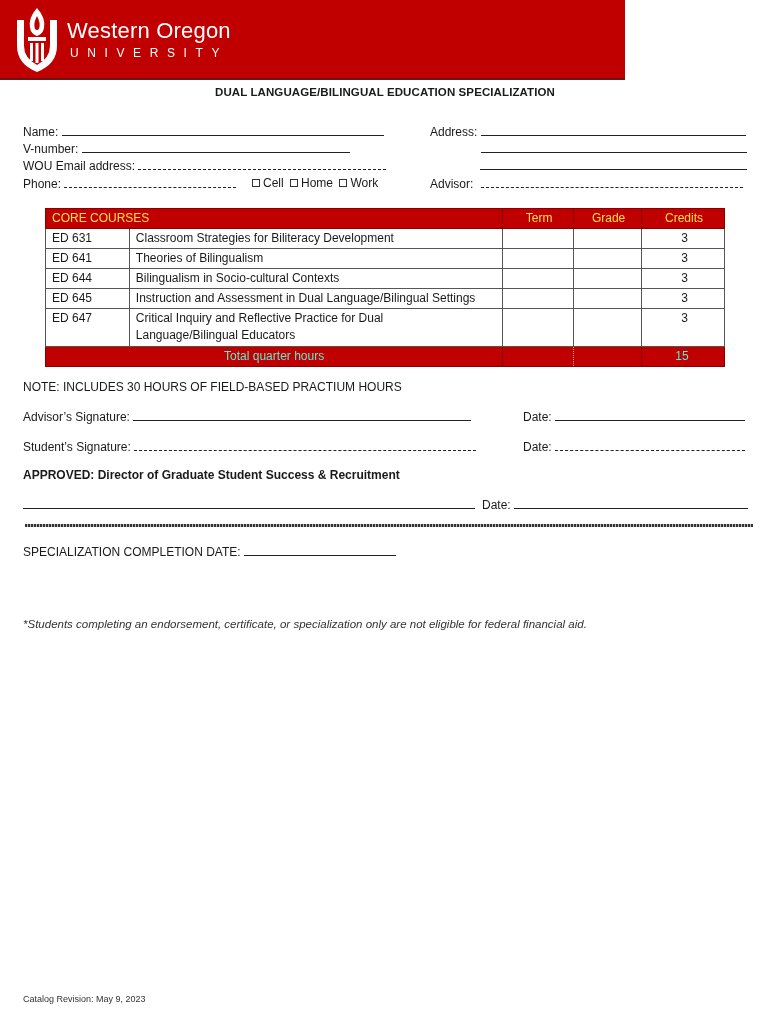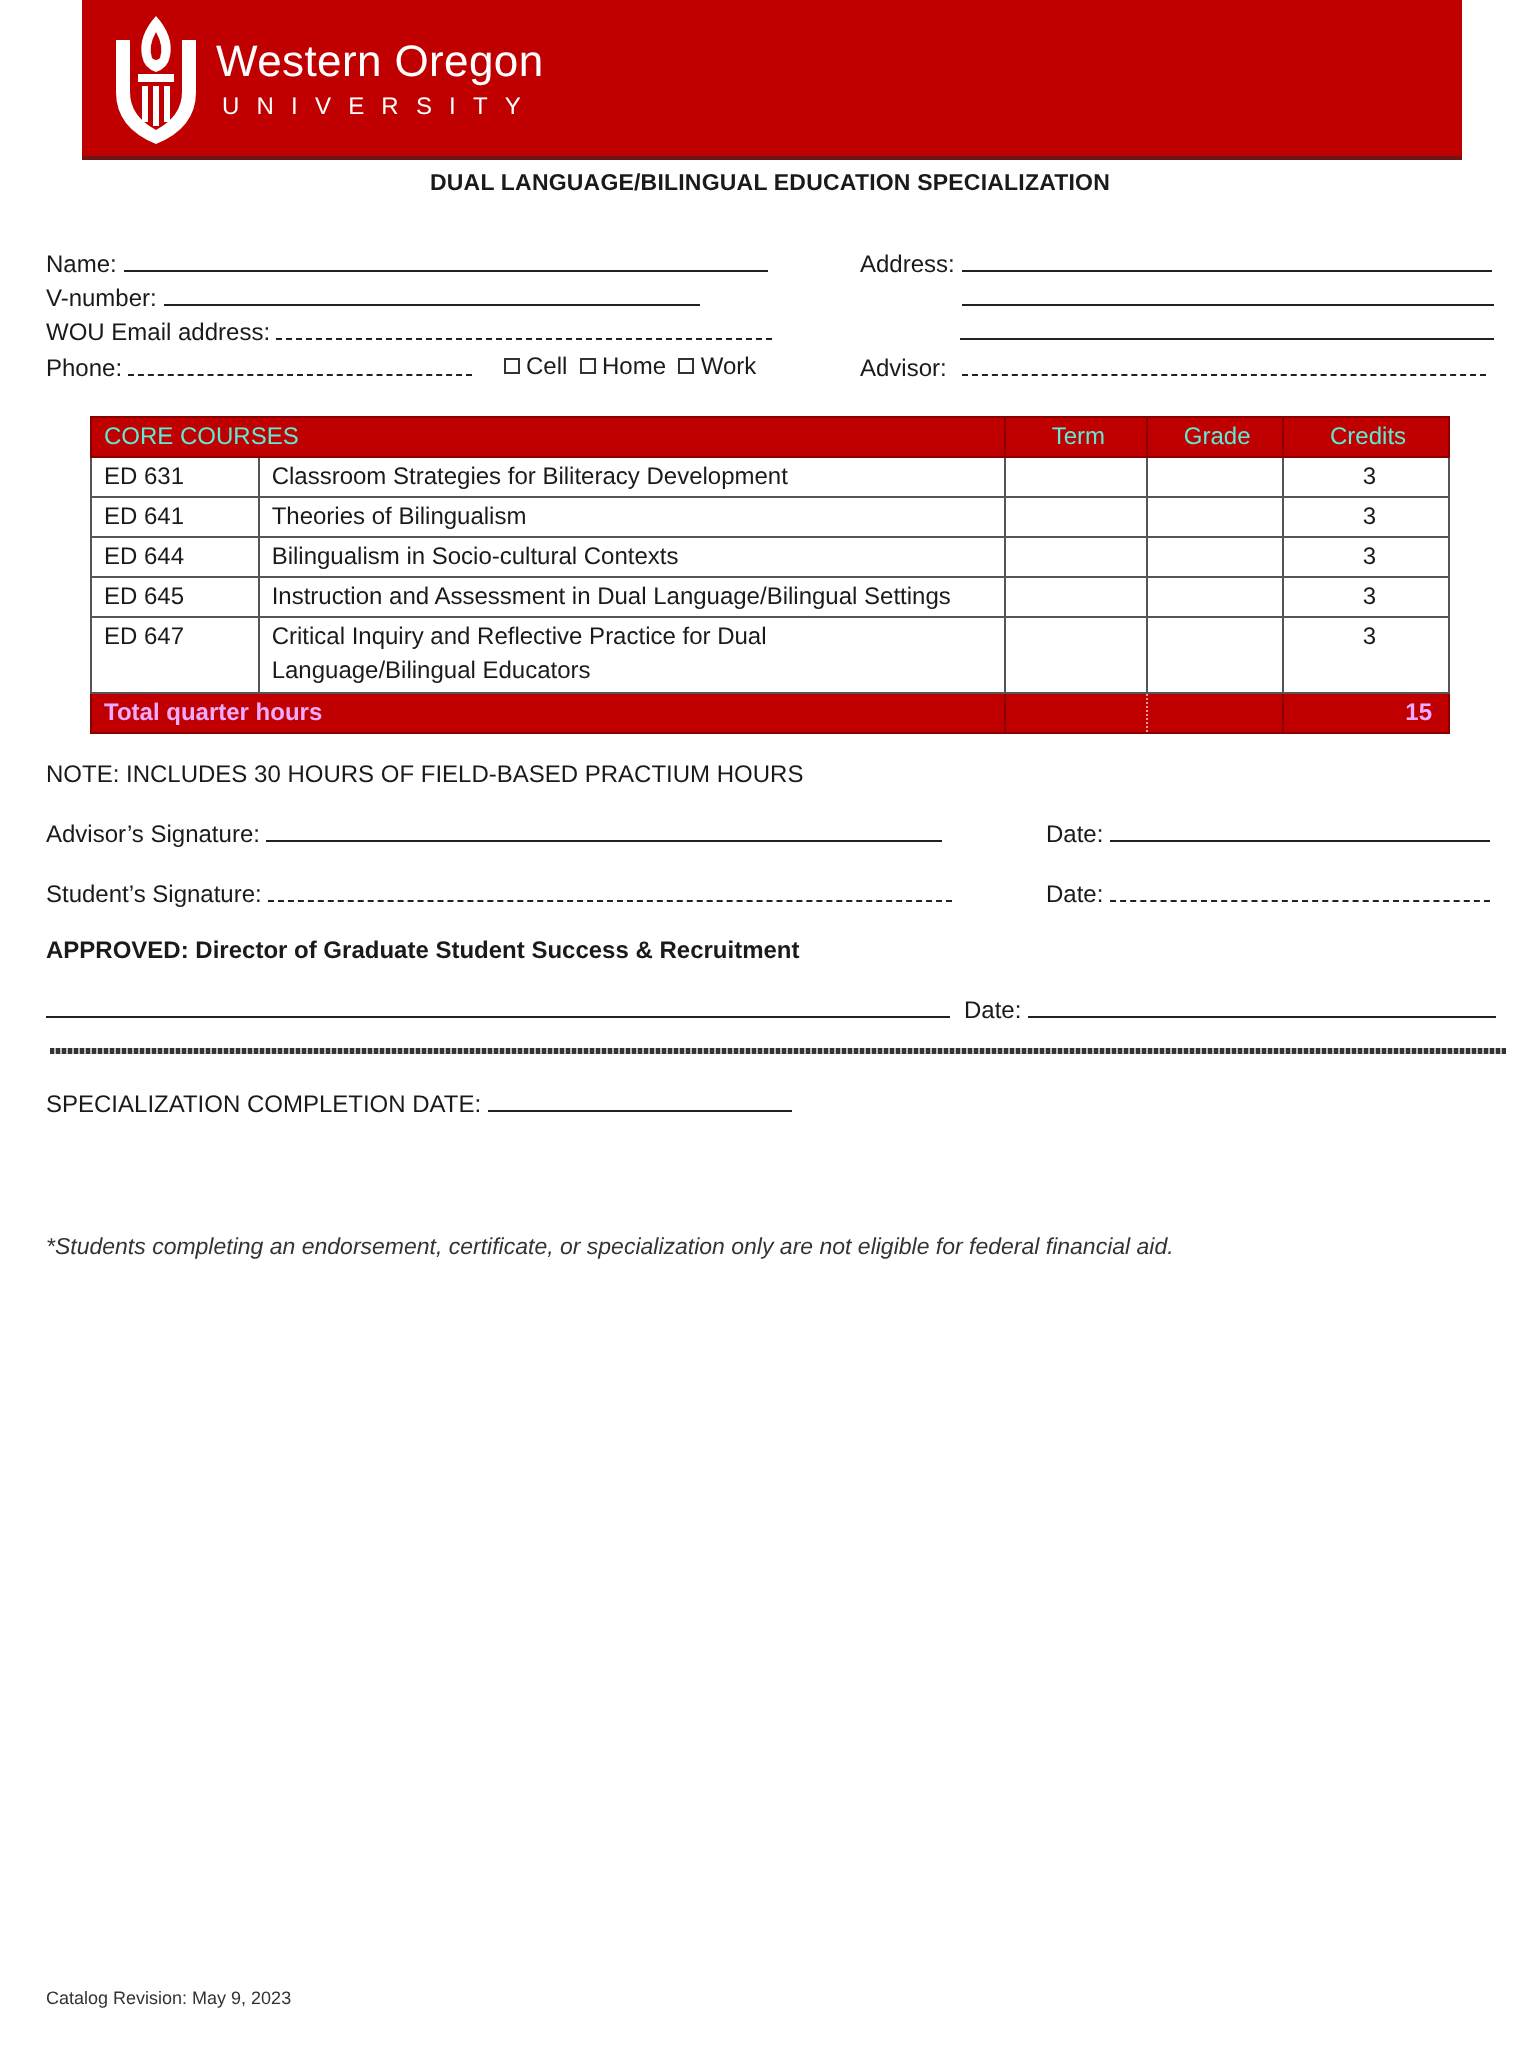--- a/index.html
+++ b/index.html
@@ -1,21 +1,21 @@
 <!DOCTYPE html>
 <html><head>
   <meta charset="utf-8">
   <style>
     * { box-sizing: border-box; margin: 0; padding: 0; }
     html, body { width: 770px; height: 1024px; background: #ffffff; overflow: hidden; }
     body { font-family: "Liberation Sans", "DejaVu Sans", sans-serif; color: #1a1a1a; position: relative; font-size: 12px; }
 
     .header-bar {
-      position: absolute; left: 0; top: 0; width: 690px; height: 80px;
-      background: #c00000; border-bottom: 2px solid #6e1414; margin-left: 41px;
+      position: absolute; left: 0; top: 0; width: 625px; height: 80px;
+      background: #c00000; border-bottom: 2px solid #6e1414;
     }
     .logo { position: absolute; left: 14px; top: 6px; width: 46px; height: 68px; }
     .brand-name {
       position: absolute; left: 67px; top: 18px; color: #ffffff;
       font-size: 22px; letter-spacing: 0.2px; line-height: 26px;
     }
     .brand-sub {
       position: absolute; left: 70px; top: 46px; color: #ffffff;
       font-size: 12px; letter-spacing: 8.6px; line-height: 14px;
     }
@@ -32,22 +32,22 @@
     .box { display: inline-block; width: 8px; height: 8px; border: 1px solid #333; margin-right: 3px; vertical-align: 0px; }
 
     table.courses {
       position: absolute; left: 45px; top: 208px; width: 680px;
       border-collapse: collapse; font-size: 12px;
     }
     table.courses td, table.courses th {
       border: 1px solid #555; padding: 1px 6px; height: 20px; line-height: 17px;
       font-weight: normal; text-align: left; vertical-align: top;
     }
-    table.courses tr.head th { background: #c00000; color: #5eead4; border-color: #8a0000; }
-    table.courses tr.total td { background: #c00000; color: #f0abfc; font-weight: bold; border-color: #8a0000; }
+    table.courses tr.head th { background: #c00000; color: #fde047; border-color: #8a0000; }
+    table.courses tr.total td { background: #c00000; color: #5eead4; font-weight: normal; border-color: #8a0000; text-align: center; }
     table.courses tr.total td.dotted { border-left: 1px dotted #e0a0a0; border-right: 1px dotted #e0a0a0; }
     table.courses .num { text-align: right; padding-right: 36px; }
     table.courses .num-total { text-align: right; padding-right: 8px; font-weight: normal; }
     table.courses th.center { text-align: center; padding-left: 8px; }
 
     .note { position: absolute; left: 23px; top: 380px; font-size: 12px; }
     .sig { position: absolute; font-size: 12px; white-space: nowrap; }
     .approved { position: absolute; left: 23px; top: 468px; font-size: 12px; font-weight: bold; }
     .dots-divider {
       position: absolute; left: 25px; top: 524px; width: 728px; height: 3px;

